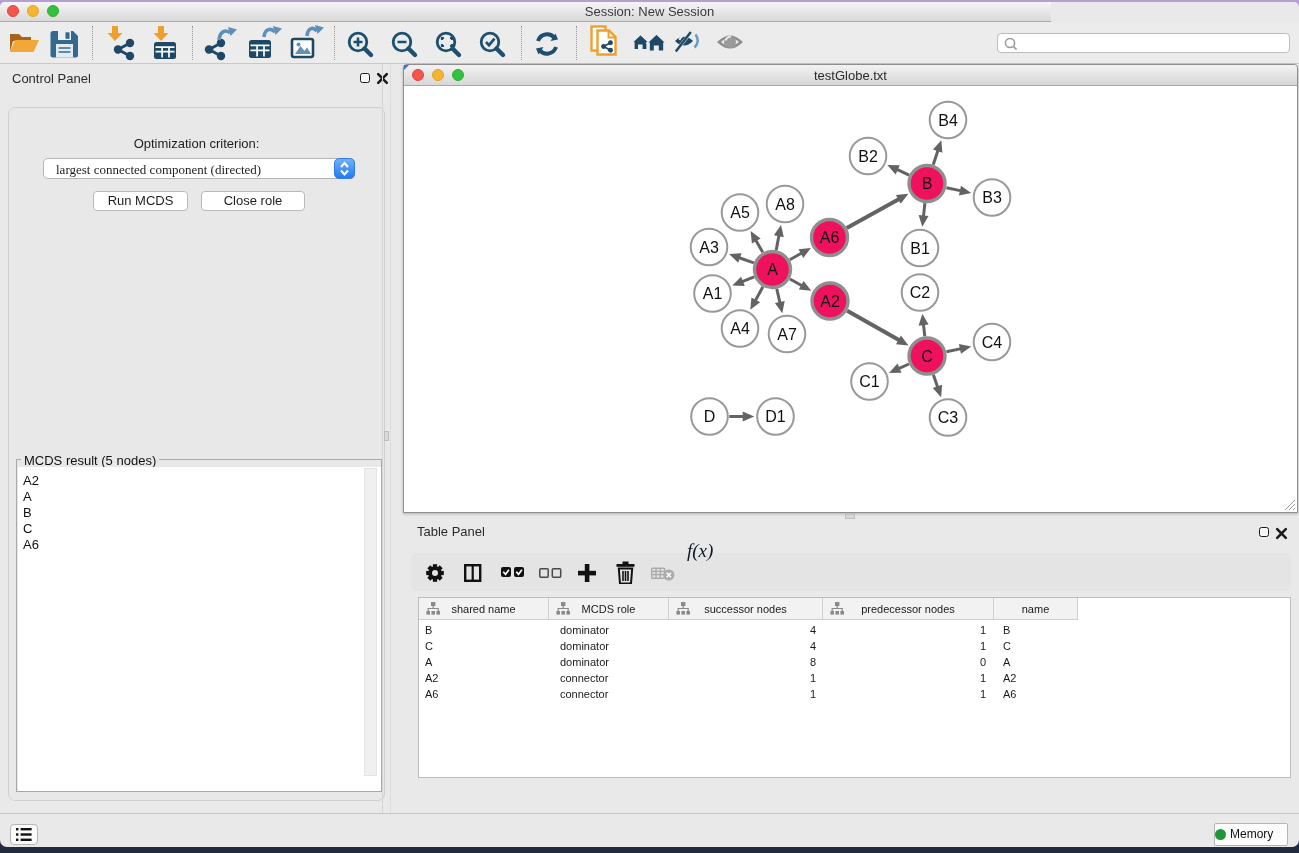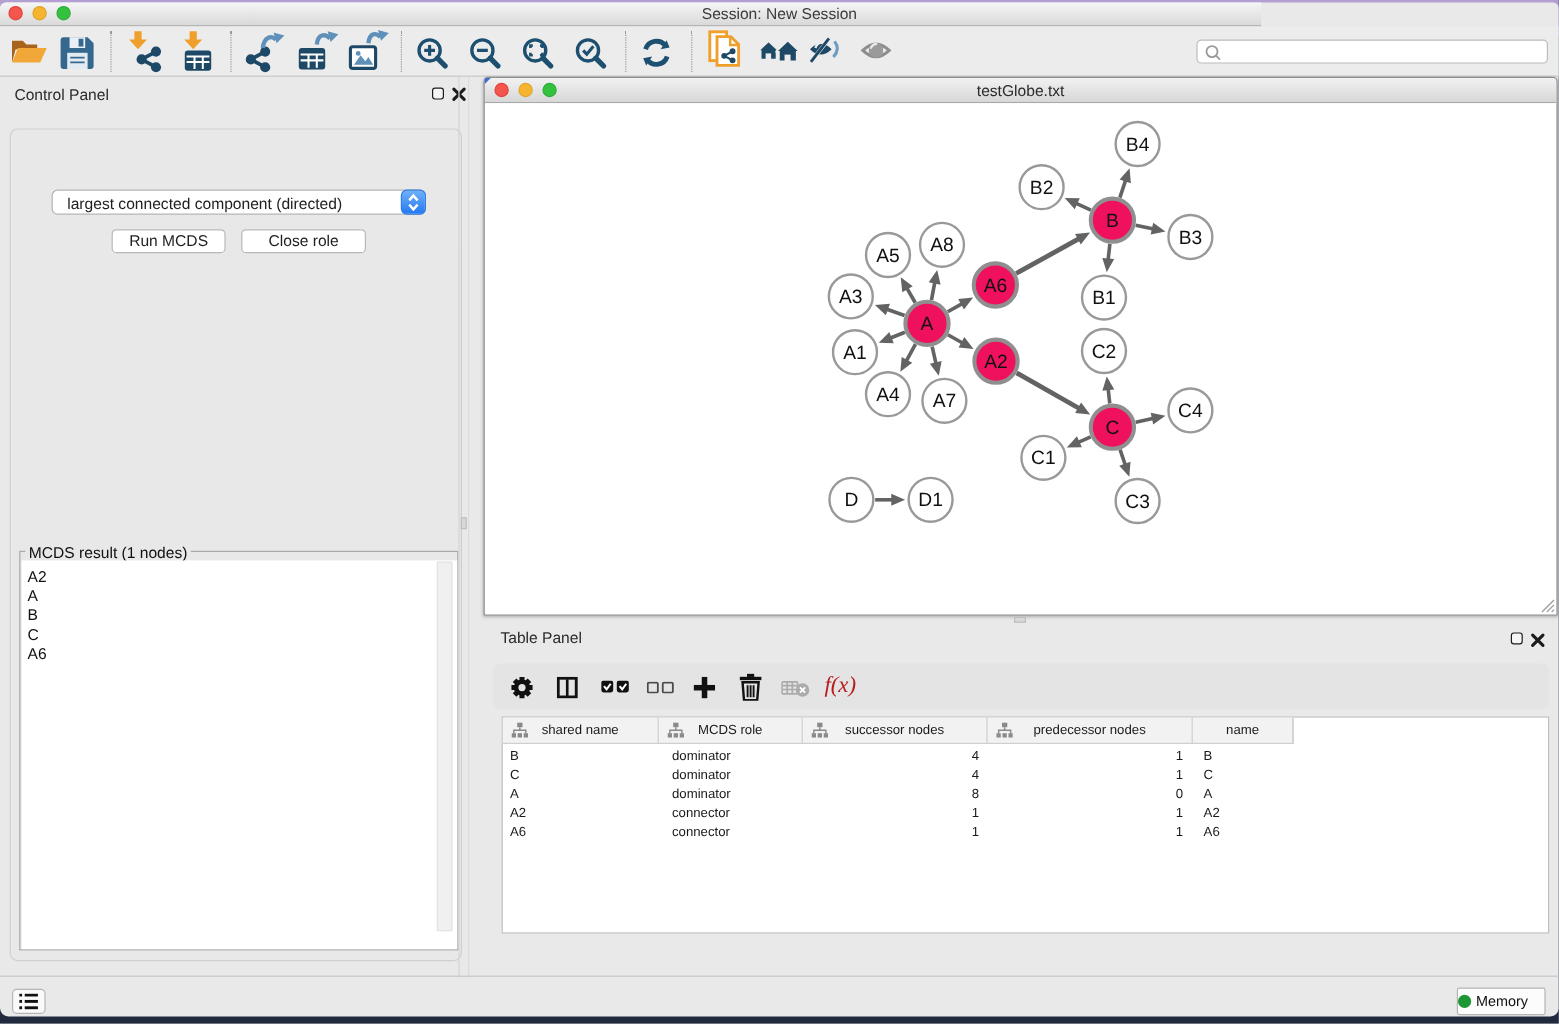--- a/index.html
+++ b/index.html
@@ -32,21 +32,21 @@
   .tabrow { position:absolute; display:flex; }
   .tab { height:19px; background:#fff; border:1px solid #b8b8b8; border-left:none;
          font-size:13px; color:#232323; text-align:center; line-height:18px; }
   .tab.first { border-left:1px solid #b8b8b8; border-radius:4px 0 0 4px; }
   .tab.last { border-radius:0 4px 4px 0; }
   .tab.sel { background:linear-gradient(#6fb1fa,#2579f1); color:#fff; border-color:#2e7de8; }
   .tabrow.big .tab { height:21px; line-height:20px; }
   #opt-label { left:8px; top:136px; width:377px; text-align:center; font-size:13px; color:#1e1e1e; }
   #dropdown { left:43px; top:158px; width:312px; height:21px; background:#fff;
               border:1px solid #b5b5b5; border-radius:5px; }
-  #dropdown .txt { position:absolute; left:12px; top:2.5px; font-size:13px; color:#1e1e1e; }
+  #dropdown .txt { position:absolute; left:12px; top:2.5px; font-size:13px; color:#1e1e1e;font-family:Liberation Serif, serif; }
   #dd-spin { position:absolute; right:-1px; top:-1px; width:21px; height:21px;
              background:linear-gradient(#6fb1fa,#2579f1); border-radius:5px;
              border:1px solid #2e7de8; }
   .btn { position:absolute; height:20px; background:#fff; border:1px solid #b9b9b9;
          border-radius:4px; font-size:13px; color:#1e1e1e; text-align:center; line-height:18px; }
   #fieldset { left:16px; top:459px; width:366px; height:333px; border:1px solid #a9a9a9; }
   #fieldset .legend { position:absolute; left:4px; top:-7px; background:#e8e8e8;
                       font-size:13px; color:#111; padding:0 3px; }
   #mlist { position:absolute; left:1px; top:7px; width:363px; height:324px; background:#fff; }
   #mlist .vs { position:absolute; right:4px; top:1px; width:13px; height:308px; background:#f0f0f0; border:1px solid #e3e3e3;}
@@ -224,33 +224,34 @@
           </svg>
         </div>
   </div>
 
 <div id="cp-title" class="abs">Control Panel</div>
 <div class="wbtn-sq" style="left:360px;top:73px"></div>
 <svg class="abs" style="left:376px;top:72px" width="13" height="13" viewBox="0 0 13 13">
         <path d="M2.2 2.2 L10.8 10.8 M10.8 2.2 L2.2 10.8" stroke="#1c1c1c" stroke-width="2.6" stroke-linecap="round"></path>
       </svg>
 <div id="cp-pane" class="abs"></div>
+<div id="opt-label" class="abs">Optimization criterion:</div>
 <div id="dropdown" class="abs">
         <span class="txt">largest connected component (directed)</span>
   <div id="dd-spin">
           <svg width="19" height="19" viewBox="0 0 19 19" style="position:absolute;left:0;top:0">
     <path d="M6 8 l3.5 -4 l3.5 4" fill="none" stroke="#fff" stroke-width="2"></path>
     <path d="M6 11.5 l3.5 4 l3.5 -4" fill="none" stroke="#fff" stroke-width="2"></path>
   </svg>
         </div>
 </div>
 <div class="btn abs" style="left:93px;top:191px;width:95px">Run MCDS</div>
 <div class="btn abs" style="left:201px;top:191px;width:104px">Close role</div>
 <div id="fieldset" class="abs">
-  <div class="legend">MCDS result (1 nodes)</div>
+  <div class="legend">MCDS result (5 nodes)</div>
   <div id="mlist">
     <div class="vs"></div>
     <div class="items">A2<br>A<br>B<br>C<br>A6</div>
   </div>
 </div>
 <div id="cp-divider" class="abs"></div>
 <div id="cp-divider2" class="abs"></div>
 <div id="grip-v" class="abs"></div>
 
 <div id="netwin" class="abs">
@@ -398,21 +399,21 @@
       </svg>
 <svg class="abs" style="left:651px;top:566px" width="24" height="15" viewBox="0 0 24 15">
         <rect x="0.7" y="2.2" width="13" height="10" rx="1" fill="none" stroke="#ababab" stroke-width="1.4"></rect>
         <line x1="0.7" y1="5.4" x2="13.7" y2="5.4" stroke="#ababab" stroke-width="1.4"></line>
         <line x1="0.7" y1="8.6" x2="13.7" y2="8.6" stroke="#ababab" stroke-width="1.4"></line>
         <line x1="5" y1="2.2" x2="5" y2="12.2" stroke="#ababab" stroke-width="1.4"></line>
         <line x1="9.3" y1="2.2" x2="9.3" y2="12.2" stroke="#ababab" stroke-width="1.4"></line>
         <circle cx="17.8" cy="9" r="5.6" fill="#ababab"></circle>
         <path d="M15.6 6.8 l4.4 4.4 M20 6.8 l-4.4 4.4" stroke="#fff" stroke-width="1.6"></path>
       </svg>
-<div class="abs" style="left:687px;top:561px;font-family:'Liberation Serif',serif;font-style:italic;font-size:19px;color:#b91c1c">f(x)</div>
+<div class="abs" style="left:687px;top:540px;font-family:'Liberation Serif',serif;font-style:italic;font-size:19px;color:#0f172a">f(x)</div>
 <div id="tbl" class="abs">
   <div id="tbl-head">
           <div class="hcell" style="left:0px;width:130px">
             <svg class="hicon" style="left:7px;top:4px" width="14" height="13" viewBox="0 0 14 13">
               <rect x="5" y="0" width="4.4" height="4" fill="#8a8a8a"></rect>
               <path d="M7.2 4 v2.5 M2.2 9 v-2.5 h10 v2.5" fill="none" stroke="#8a8a8a" stroke-width="1.2"></path>
               <rect x="0.4" y="9" width="3.6" height="3.6" fill="#8a8a8a"></rect>
               <rect x="5.4" y="9" width="3.6" height="3.6" fill="#8a8a8a"></rect>
               <rect x="10.4" y="9" width="3.6" height="3.6" fill="#8a8a8a"></rect>
             </svg>

